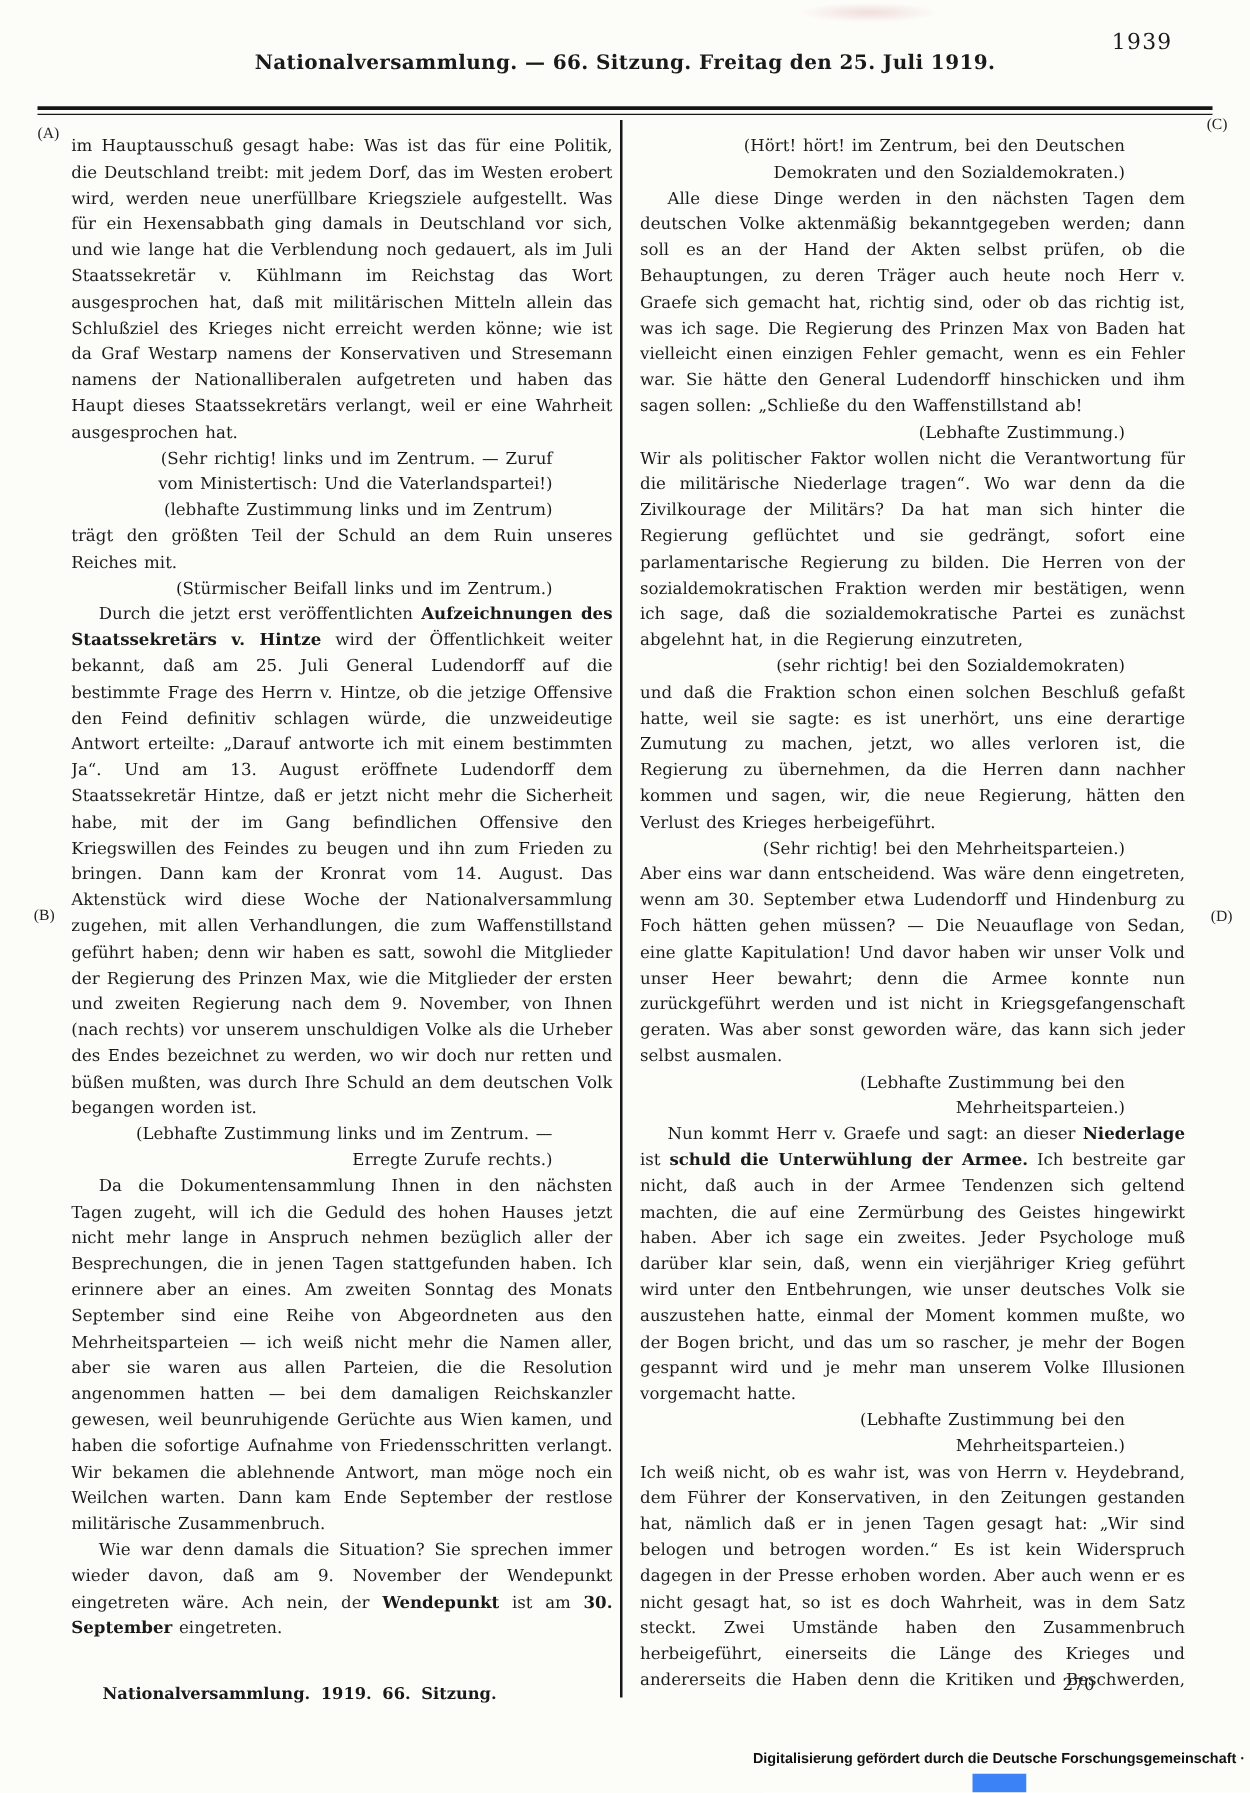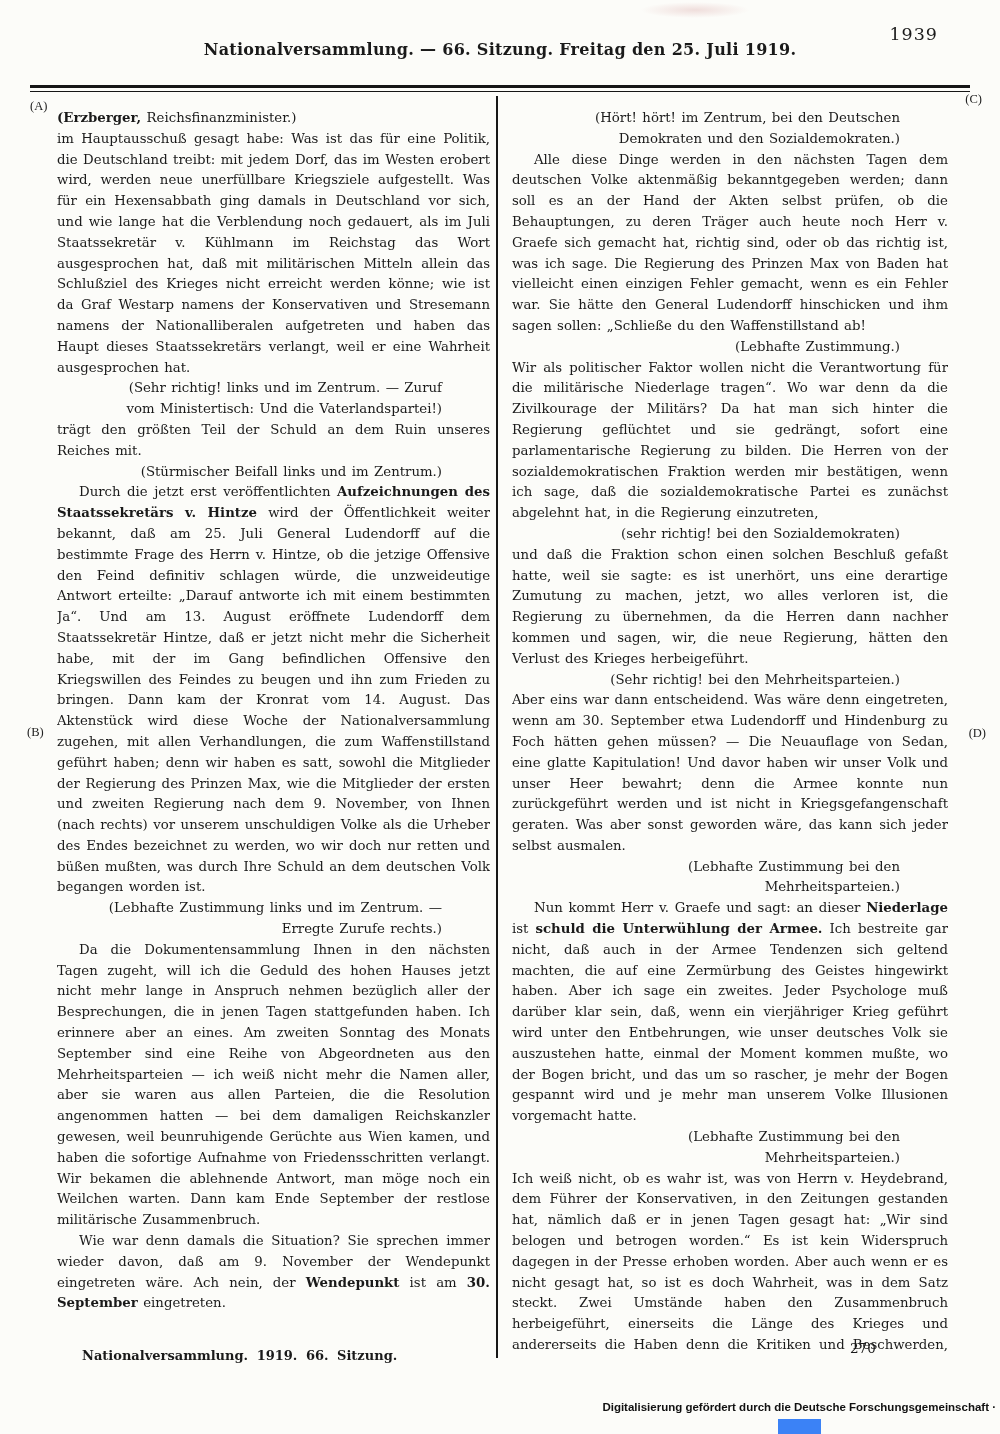--- a/index.html
+++ b/index.html
@@ -93,23 +93,23 @@
 
   <div class="rule-double"></div>
   <div class="col-divider"></div>
 
   <div class="margin-mark mark-a">(A)</div>
   <div class="margin-mark mark-b">(B)</div>
   <div class="margin-mark mark-c">(C)</div>
   <div class="margin-mark mark-d">(D)</div>
 
   <div class="col col-left" id="col-left">
-      <p class="para plain"><b>(Erzberger,</b> Reichsfinanzminister.)</p>
       <p class="para plain">im Hauptausschuß gesagt habe: Was ist das für eine Politik, die Deutschland treibt: mit jedem Dorf, das im Westen erobert wird, werden neue unerfüllbare Kriegsziele aufgestellt. Was für ein Hexensabbath ging damals in Deutschland vor sich, und wie lange hat die Verblendung noch gedauert, als im Juli Staatssekretär v. Kühlmann im Reichstag das Wort ausgesprochen hat, daß mit militärischen Mitteln allein das Schlußziel des Krieges nicht erreicht werden könne; wie ist da Graf Westarp namens der Konservativen und Stresemann namens der Nationalliberalen aufgetreten und haben das Haupt dieses Staatssekretärs verlangt, weil er eine Wahrheit ausgesprochen hat.</p>
       <p class="para center">(Sehr richtig! links und im Zentrum. — Zuruf vom Ministertisch: Und die Vaterlandspartei!)</p>
+      <p class="para center">(lebhafte Zustimmung links und im Zentrum)</p>
       <p class="para plain">trägt den größten Teil der Schuld an dem Ruin unseres Reiches mit.</p>
       <p class="para center">(Stürmischer Beifall links und im Zentrum.)</p>
       <p class="para indent">Durch die jetzt erst veröffentlichten <b>Aufzeichnungen des Staatssekretärs v. Hintze</b> wird der Öffentlichkeit weiter bekannt, daß am 25. Juli General Ludendorff auf die bestimmte Frage des Herrn v. Hintze, ob die jetzige Offensive den Feind definitiv schlagen würde, die unzweideutige Antwort erteilte: „Darauf antworte ich mit einem bestimmten Ja“. Und am 13. August eröffnete Ludendorff dem Staatssekretär Hintze, daß er jetzt nicht mehr die Sicherheit habe, mit der im Gang befindlichen Offensive den Kriegswillen des Feindes zu beugen und ihn zum Frieden zu bringen. Dann kam der Kronrat vom 14. August. Das Aktenstück wird diese Woche der Nationalversammlung zugehen, mit allen Verhandlungen, die zum Waffenstillstand geführt haben; denn wir haben es satt, sowohl die Mitglieder der Regierung des Prinzen Max, wie die Mitglieder der ersten und zweiten Regierung nach dem 9. November, von Ihnen (nach rechts) vor unserem unschuldigen Volke als die Urheber des Endes bezeichnet zu werden, wo wir doch nur retten und büßen mußten, was durch Ihre Schuld an dem deutschen Volk begangen worden ist.</p>
       <p class="para center">(Lebhafte Zustimmung links und im Zentrum. — Erregte Zurufe rechts.)</p>
       <p class="para indent">Da die Dokumentensammlung Ihnen in den nächsten Tagen zugeht, will ich die Geduld des hohen Hauses jetzt nicht mehr lange in Anspruch nehmen bezüglich aller der Besprechungen, die in jenen Tagen stattgefunden haben. Ich erinnere aber an eines. Am zweiten Sonntag des Monats September sind eine Reihe von Abgeordneten aus den Mehrheitsparteien — ich weiß nicht mehr die Namen aller, aber sie waren aus allen Parteien, die die Resolution angenommen hatten — bei dem damaligen Reichskanzler gewesen, weil beunruhigende Gerüchte aus Wien kamen, und haben die sofortige Aufnahme von Friedensschritten verlangt. Wir bekamen die ablehnende Antwort, man möge noch ein Weilchen warten. Dann kam Ende September der restlose militärische Zusammenbruch.</p>
       <p class="para indent">Wie war denn damals die Situation? Sie sprechen immer wieder davon, daß am 9. November der Wendepunkt eingetreten wäre. Ach nein, der <b>Wendepunkt</b> ist am <b>30. September</b> eingetreten.</p>
     </div>
   <div class="col col-right" id="col-right">
       <p class="para center">(Hört! hört! im Zentrum, bei den Deutschen Demokraten und den Sozialdemokraten.)</p>
       <p class="para indent">Alle diese Dinge werden in den nächsten Tagen dem deutschen Volke aktenmäßig bekanntgegeben werden; dann soll es an der Hand der Akten selbst prüfen, ob die Behauptungen, zu deren Träger auch heute noch Herr v. Graefe sich gemacht hat, richtig sind, oder ob das richtig ist, was ich sage. Die Regierung des Prinzen Max von Baden hat vielleicht einen einzigen Fehler gemacht, wenn es ein Fehler war. Sie hätte den General Ludendorff hinschicken und ihm sagen sollen: „Schließe du den Waffenstillstand ab!</p>

